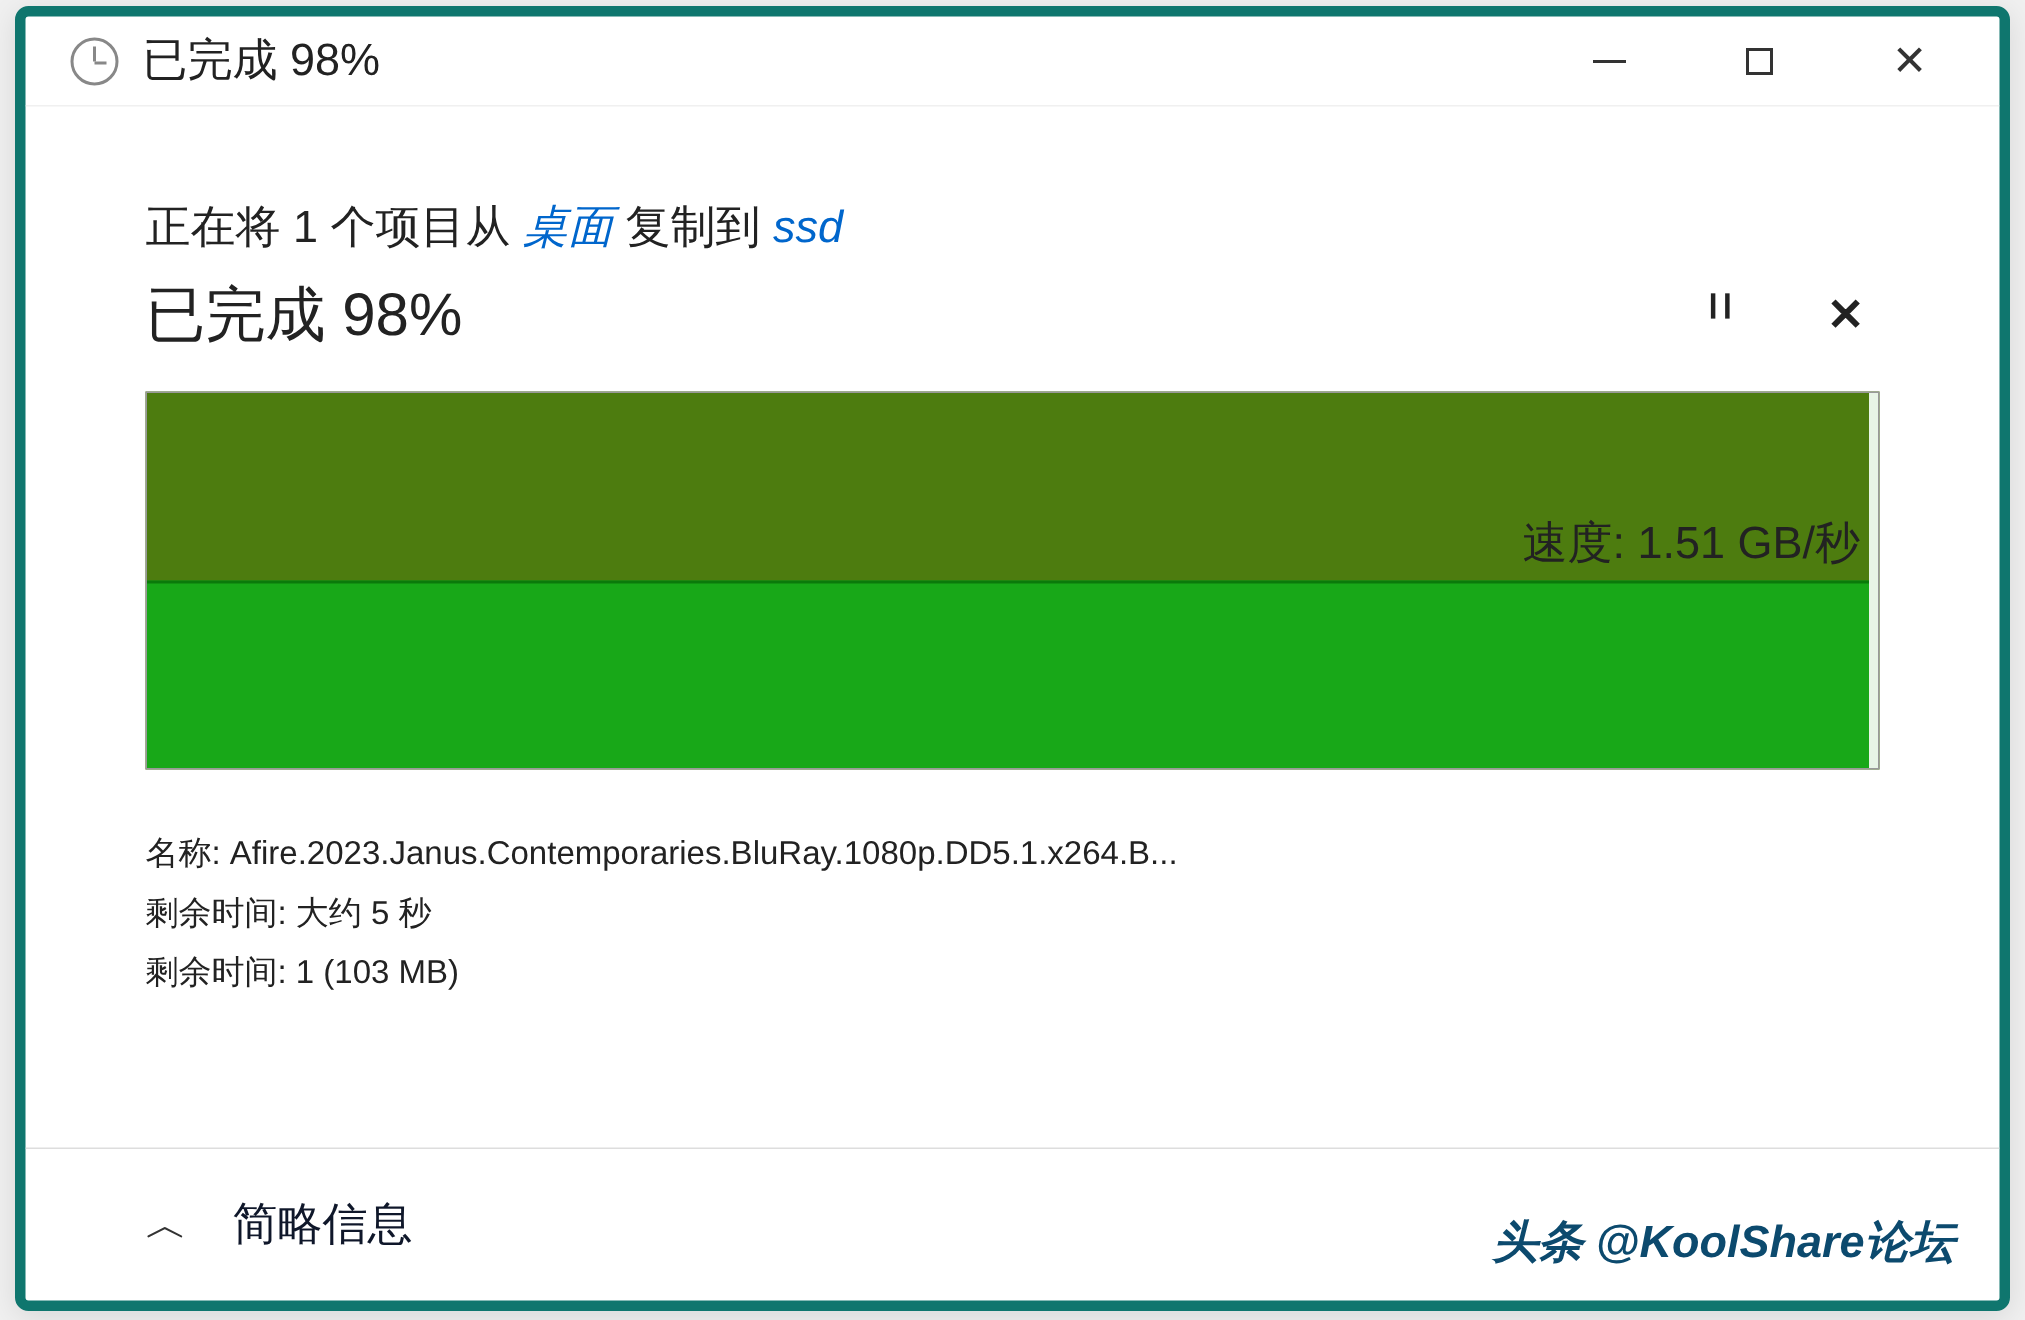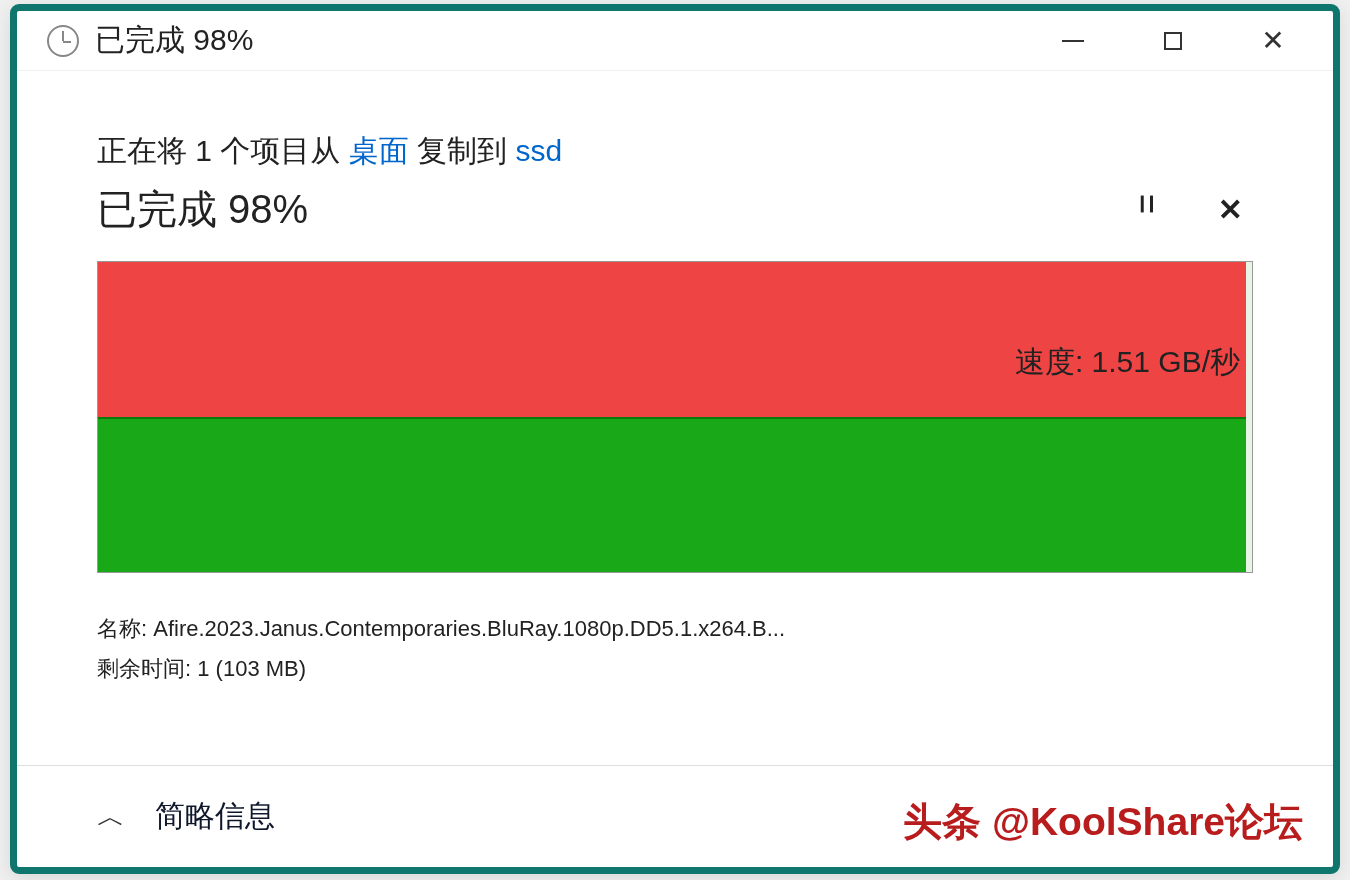--- a/index.html
+++ b/index.html
@@ -83,20 +83,21 @@
       display: flex;
       flex-direction: column;
     }
     .copy-desc {
       font-size: 30px;
       color: #222;
       margin-bottom: 10px;
     }
     .copy-desc .link {
       color: #0066cc;
+      font-style: italic;
     }
     .progress-row {
       display: flex;
       align-items: center;
       justify-content: space-between;
       margin-bottom: 24px;
     }
     .progress-text {
       font-size: 40px;
       color: #222;
@@ -112,23 +113,23 @@
       color: #222;
       cursor: pointer;
       letter-spacing: 3px;
     }
     .action-btn.cancel {
       font-size: 30px;
       letter-spacing: 0;
     }
     .chart-container {
       border: 1px solid #999;
-      height: 312px;
+      height: 252px;
       position: relative;
-      background: #ef4444;
+      background: #4d7c0f;
       overflow: hidden;
     }
     .chart-fill {
       position: absolute;
       left: 0;
       bottom: 0;
       width: 99.5%;
       height: 50%;
       background: #18a818;
       border-top: 2px solid #0a7a0a;
@@ -170,23 +171,24 @@
     }
     .footer-text {
       font-size: 30px;
       color: #0f172a;
       text-align: center;
     }
     .watermark {
       position: absolute;
       right: 30px;
       bottom: 18px;
-      font-size: 39px;
+      font-size: 30px;
+      font-style: italic;
       font-weight: 600;
-      color: #b91c1c;
+      color: #0c4a6e;
     }
     .min-line { width: 22px; height: 2px; background: #333; }
     .max-box { width: 18px; height: 18px; border: 2px solid #333; }
     .close-x { font-size: 28px; font-weight: 300; }
   </style>
 </head>
 <body>
 
 <div class="window">
   <div class="titlebar">
@@ -224,20 +226,23 @@
       <div class="speed-label">
         <span>速度: </span><span>1.51 GB/秒</span>
       </div>
     </div>
 
     <div class="details">
       <div class="details-row">
         <span>名称: </span><span>Afire.2023.Janus.Contemporaries.BluRay.1080p.DD5.1.x264.B...</span>
       </div>
       <div class="details-row">
+        <span>剩余时间: </span><span>大约 5 秒</span>
+      </div>
+      <div class="details-row">
         <span>剩余时间: </span><span>1 (103 MB)</span>
       </div>
     </div>
   </div>
 
   <div class="footer">
     <div class="footer-chevron">︿</div>
     <div class="footer-text">简略信息</div>
   </div>
 

